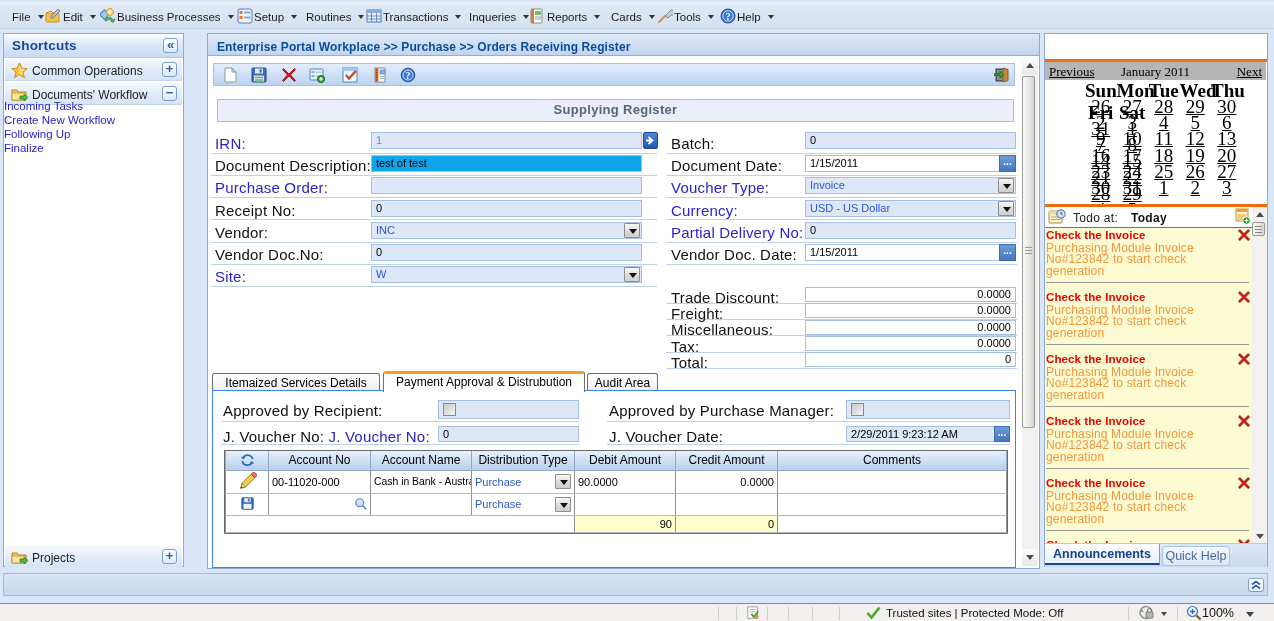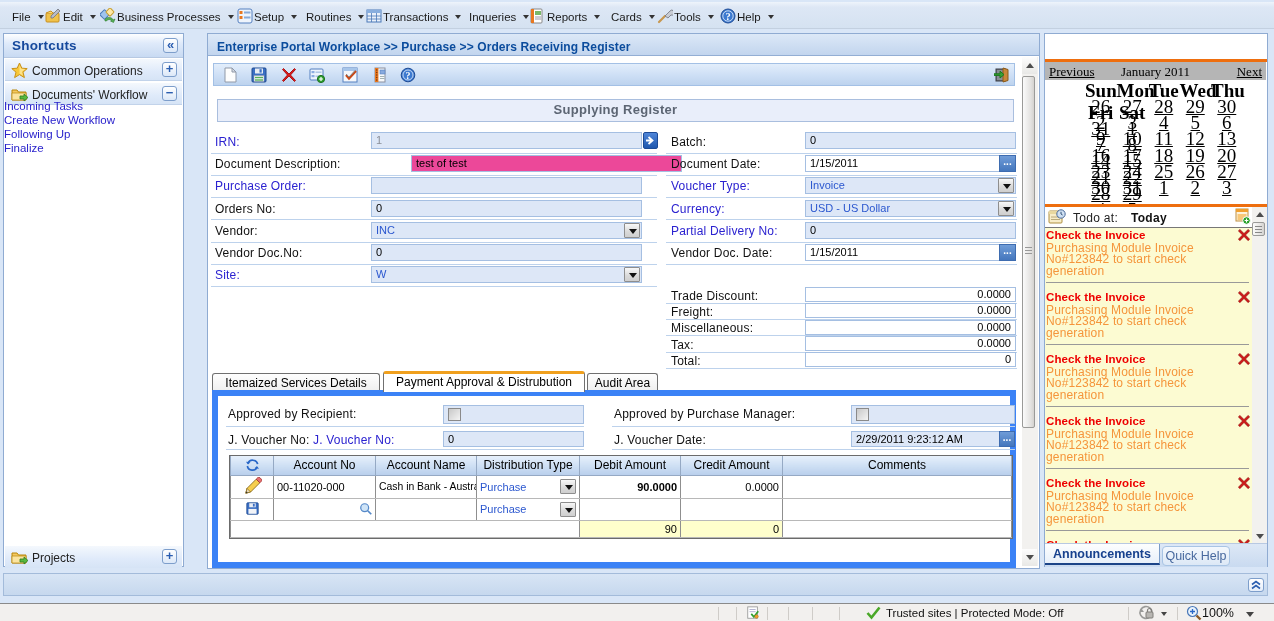--- a/index.html
+++ b/index.html
@@ -23,25 +23,25 @@
 .seclabel { position:absolute; left:27px; top:5px; font-size:12px; color:#222; }
 .link { color:#2a23cc; font-size:11.5px; text-decoration:none; }
 
 #bcrumb { left:207px; top:33px; width:833px; height:23px; background:linear-gradient(#dce8f7,#c2d5ee); border:1px solid #8fabd2; border-bottom:1px solid #93aed4; }
 #bcrumb span { position:absolute; left:9px; top:6px; font-weight:bold; font-size:12px; color:#0b4c9d; letter-spacing:0.1px; }
 #mainpanel { left:207px; top:56px; width:833px; height:513px; background:#fff; border:1px solid #8fabd2; border-top:none; }
 #toolbar { position:absolute; left:5px; top:7px; width:802px; height:23px; background:linear-gradient(#e3eefb,#cfe0f6 50%,#bdd3ee); border:1px solid #a3c0e5; }
 .tbi { position:absolute; top:3px; width:16px; height:16px; }
 #supreg { position:absolute; left:9px; top:43px; width:797px; height:23px; background:#e9eefa; border:1px solid #a9bede; }
 #supreg div { text-align:center; font-weight:bold; font-size:13px; color:#5c6573; padding-top:2px; letter-spacing:0.3px; }
-.flabel { position:absolute; font-size:12px; color:#111; letter-spacing:0.2px; white-space:nowrap; }
+.flabel { position:absolute; font-size:15px; color:#111; letter-spacing:0.2px; white-space:nowrap; }
 .flabel.blue { color:#2b22d0; }
 .fld { position:absolute; background:#dde7f7; border:1px solid #a5bfe2; font-size:11px; color:#000; line-height:15px; padding-left:4px; white-space:nowrap; overflow:hidden; }
 .fld.white { background:#fff; }
-.fld.yellow { background:#ec4899;margin-left:40px; }
+.fld.yellow { background:#0ea5e9; }
 .fld.blue-text { color:#2b57cf; }
 .ddbtn { position:absolute; width:16px; height:15px; background:linear-gradient(#f8f8f8,#d9d9d9 60%,#cfcfcf); border:1px solid #8e8e8e; border-radius:1px; }
 .ddbtn:after { content:""; position:absolute; left:4px; top:5px; width:0; height:0; border-left:4px solid transparent; border-right:4px solid transparent; border-top:5px solid #111; }
 .dots { position:absolute; width:17px; height:17px; background:linear-gradient(#6f9cd8,#4577bd); border:1px solid #3e6cb0; color:#fff; font-weight:bold; font-size:10px; text-align:center; line-height:12px; }
 
 .tab { position:absolute; height:19px; background:linear-gradient(#fefefe,#eeeeee); border:1px solid #707070; border-bottom:none; font-size:12px; color:#000; text-align:center; border-radius:3px 3px 0 0; }
 .tab.active { background:#fff; border-top:3px solid #f0a01e; height:21px; font-size:12px; }
 
 #grid { position:absolute; border:1px solid #6b6b6b; background:#fff; }
 #grid table { border-collapse:collapse; }
@@ -235,21 +235,21 @@
     <div class="abs" style="left:458px; top:207.7px; width:351px; border-top:1px solid #bdd2ec;"></div>
     <div class="abs" style="left:458px; top:246.5px; width:351px; border-top:1px solid #bdd2ec;"></div>
     <div class="abs" style="left:458px; top:262.9px; width:351px; border-top:1px solid #bdd2ec;"></div>
     <div class="abs" style="left:458px; top:279.3px; width:351px; border-top:1px solid #bdd2ec;"></div>
     <div class="abs" style="left:458px; top:295.6px; width:351px; border-top:1px solid #bdd2ec;"></div>
     <div class="abs" style="left:458px; top:312.0px; width:351px; border-top:1px solid #bdd2ec;"></div>
 
     <span class="flabel blue" style="left:7px; top:79px;">IRN:</span>
     <span class="flabel" style="left:7px; top:101px;">Document Description:</span>
     <span class="flabel blue" style="left:7px; top:123px;">Purchase Order:</span>
-    <span class="flabel" style="left:7px; top:146px;">Orders No:</span>
+    <span class="flabel" style="left:7px; top:146px;">Receipt No:</span>
     <span class="flabel" style="left:7px; top:168px;">Vendor:</span>
     <span class="flabel" style="left:7px; top:190px;">Vendor Doc.No:</span>
     <span class="flabel blue" style="left:7px; top:212px;">Site:</span>
 
     <div class="fld" style="left:163px; top:76px; width:271px; height:17px; color:#8a8f98;">1</div>
     <div class="abs" style="left:435px; top:76px; width:15px; height:17px; background:linear-gradient(#4e85d8,#2058ae); border:1px solid #1c4a96; border-radius:2px;">
         <svg width="11" height="11" viewBox="0 0 11 11" style="position:absolute;left:1px;top:2px;">
           <path d="M1 5.5 h5 M3.5 2 l4 3.5 -4 3.5" fill="none" stroke="#fff" stroke-width="1.8"></path>
         </svg>
       </div>
@@ -288,21 +288,21 @@
     <div class="fld white" style="left:597px; top:231px; width:211px; height:15px; text-align:right; padding-right:4px; line-height:13px;">0.0000</div>
     <div class="fld white" style="left:597px; top:247px; width:211px; height:15px; text-align:right; padding-right:4px; line-height:13px;">0.0000</div>
     <div class="fld white" style="left:597px; top:264px; width:211px; height:15px; text-align:right; padding-right:4px; line-height:13px;">0.0000</div>
     <div class="fld white" style="left:597px; top:280px; width:211px; height:15px; text-align:right; padding-right:4px; line-height:13px;">0.0000</div>
     <div class="fld white" style="left:597px; top:296px; width:211px; height:15px; text-align:right; padding-right:4px; line-height:13px;">0</div>
 
     <div class="tab active" style="left:175px; top:315px; width:202px; z-index:2;"><span style="position:relative; top:1px;">Payment Approval &amp; Distrubution</span></div>
     <div class="tab" style="left:4px; top:317px; width:168px;"><span style="position:relative; top:2px;">Itemaized Services Details</span></div>
     <div class="tab" style="left:379px; top:317px; width:71px;"><span style="position:relative; top:2px;">Audit Area</span></div>
 
-    <div class="abs" id="tabpanel" style="left:4px; top:334px; width:804px; height:178px; background:#fff; border:6px solid #3b82f6;">
+    <div class="abs" id="tabpanel" style="left:4px; top:334px; width:804px; height:178px; background:#fff; border:1px solid #3b82f6;">
       <span class="flabel" style="left:10px; top:11px;">Approved by Recipient:</span>
       <div class="fld" style="left:225px; top:9px; width:141px; height:19px;"></div>
       <div class="abs" style="left:230px; top:12px; width:13px; height:13px; background:linear-gradient(135deg,#c8c8c8,#f4f4f4); border:1px solid #8a8a8a;"></div>
       <span class="flabel" style="left:396px; top:11px;">Approved by Purchase Manager:</span>
       <div class="fld" style="left:633px; top:9px; width:164px; height:19px;"></div>
       <div class="abs" style="left:638px; top:12px; width:13px; height:13px; background:linear-gradient(135deg,#c8c8c8,#f4f4f4); border:1px solid #8a8a8a;"></div>
       <span class="flabel" style="left:10px; top:37px;">J. Voucher No: <span style="color:#2b22d0;">J. Voucher No:</span></span>
       <div class="fld" style="left:225px; top:35px; width:141px; height:16px;">0</div>
       <span class="flabel" style="left:396px; top:37px;">J. Voucher Date:</span>
       <div class="fld" style="left:633px; top:35px; width:164px; height:16px;">2/29/2011 9:23:12 AM</div>
@@ -341,21 +341,21 @@
           <tr style="height:23px;">
             <td style="text-align:center;"><svg width="19" height="17" viewBox="0 0 19 17">
                     <path d="M13.2 2.2 l3.6 3.6 -9.2 9.2 -4.8 1.2 1.2 -4.8 Z" fill="#f6ce4e" stroke="#8a6a14" stroke-width="0.9"></path>
                     <path d="M13.2 2.2 l1.6-1.6 a1.4 1.4 0 0 1 2 0 l1.6 1.6 a1.4 1.4 0 0 1 0 2 l-1.6 1.6 Z" fill="#e87070" stroke="#a03030" stroke-width="0.8"></path>
                     <path d="M2.8 16.2 l1.2-4.8 3.6 3.6 Z" fill="#e8d8b8" stroke="#8a6a14" stroke-width="0.7"></path>
                     <path d="M2.8 16.2 l0.5-2 1.5 1.5 Z" fill="#333"></path>
                   </svg></td>
             <td>00-11020-000</td>
             <td style="padding-right:0; font-size:10.4px;">Cash in Bank - Austra</td>
             <td style="color:#2b57cf; position:relative;">Purchase<span class="ddbtn" style="right:3px; top:3px; left:auto;"></span></td>
-            <td style="text-align:right;font-weight:bold;">90.0000</td>
+            <td style="">90.0000</td>
             <td style="text-align:right;">0.0000</td>
             <td></td>
           </tr>
           <tr style="height:22px;">
             <td style="text-align:center;"><svg width="13" height="13" viewBox="0 0 16 16">
                     <rect x="1" y="1" width="14" height="14" rx="1" fill="#3a6fc4" stroke="#1e4a90"></rect>
                     <rect x="4" y="1.5" width="8" height="5" fill="#e8ecf2"></rect>
                     <rect x="8.5" y="2.2" width="2.2" height="3.4" fill="#3a6fc4"></rect>
                     <rect x="3" y="8.5" width="10" height="6" fill="#f2f4f8"></rect>
                   </svg></td>

